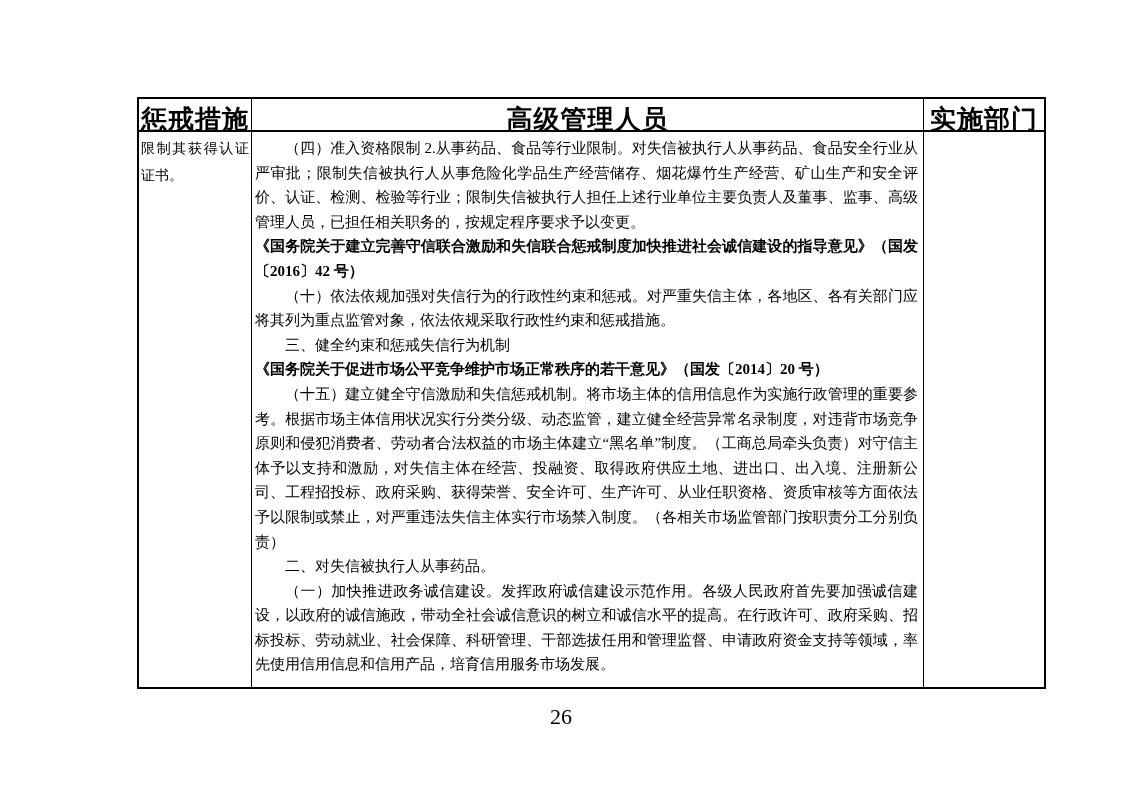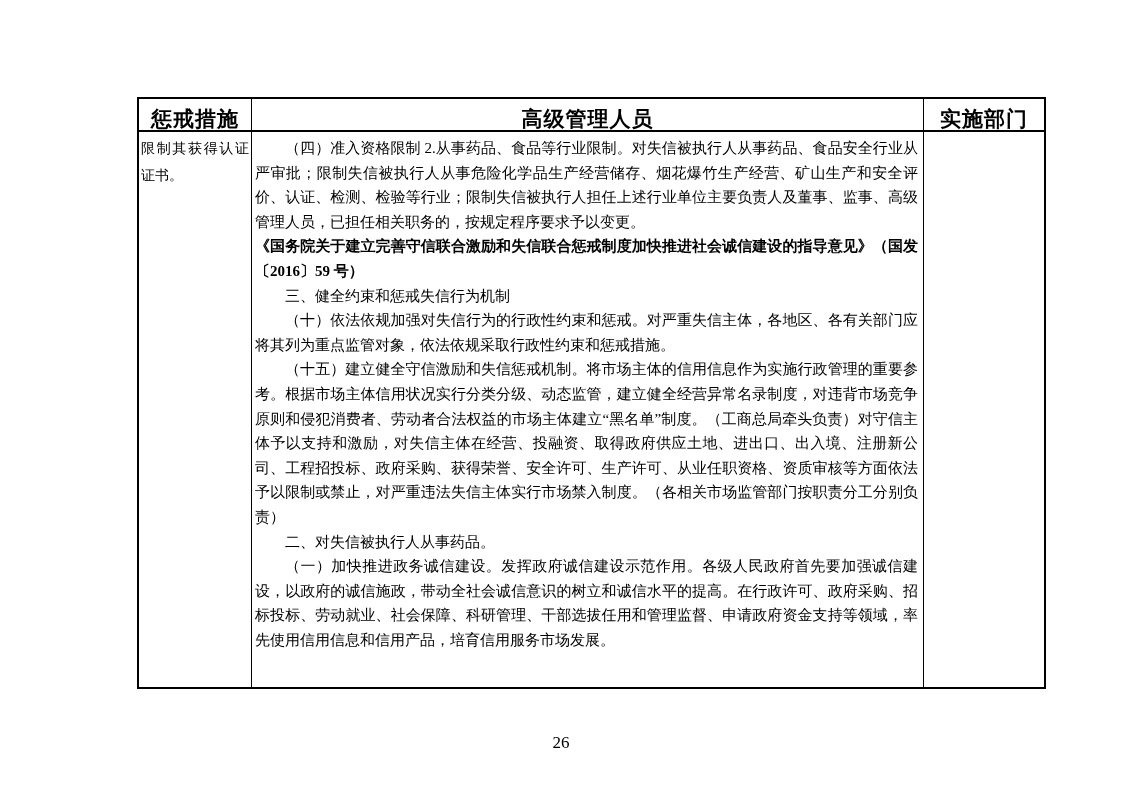--- a/index.html
+++ b/index.html
@@ -45,21 +45,21 @@
     overflow: hidden;
   }
   .col1 { width: 113px; flex: 0 0 113px; border-right: 1px solid #000000; }
   .col2 { flex: 1 1 auto; border-right: 1px solid #000000; }
   .col3 { width: 120px; flex: 0 0 120px; }
   .header-cell {
     display: flex;
     align-items: center;
     justify-content: center;
     font-weight: bold;
-    font-size: 21px;
+    font-size: 26px;
     letter-spacing: 1px;
     line-height: 1;
     padding-top: 10px;
   }
   .body-cell {
     padding: 4px 5px 0 3px;
     font-size: 15px;
     line-height: 24.6px;
   }
   .measure-cell {
@@ -72,46 +72,47 @@
     margin: 0;
     text-align: justify;
     text-justify: inter-ideograph;
     word-break: break-all;
   }
   .para.indent { text-indent: 2em; }
   .para.bold { font-weight: bold; }
   .page-number {
     position: absolute;
     left: 0;
-    top: 732px;
+    top: 706px;
     width: 1122px;
     text-align: center;
-    font-size: 17px;
+    font-size: 22px;
     line-height: 22px;
   }
 </style>
 </head>
 <body>
 
 <div class="page">
   <div class="doc-table">
     <div class="row header-row">
       <div class="cell col1 header-cell">惩戒措施</div>
       <div class="cell col2 header-cell">高级管理人员</div>
       <div class="cell col3 header-cell">实施部门</div>
     </div>
     <div class="row body-row">
       <div class="cell col1 body-cell measure-cell">
         <span>限制其获得认证证书。</span>
       </div>
       <div class="cell col2 body-cell" id="legal-basis-cell">
           <p class="para indent">（四）准入资格限制 2.从事药品、食品等行业限制。对失信被执行人从事药品、食品安全行业从严审批；限制失信被执行人从事危险化学品生产经营储存、烟花爆竹生产经营、矿山生产和安全评价、认证、检测、检验等行业；限制失信被执行人担任上述行业单位主要负责人及董事、监事、高级管理人员，已担任相关职务的，按规定程序要求予以变更。</p>
-          <p class="para bold">《国务院关于建立完善守信联合激励和失信联合惩戒制度加快推进社会诚信建设的指导意见》（国发〔2016〕59 号）</p>
+          <p class="para bold">《国务院关于建立完善守信联合激励和失信联合惩戒制度加快推进社会诚信建设的指导意见》（国发〔2016〕42 号）</p>
+          <p class="para indent">（十）依法依规加强对失信行为的行政性约束和惩戒。对严重失信主体，各地区、各有关部门应将其列为重点监管对象，依法依规采取行政性约束和惩戒措施。</p>
           <p class="para indent">三、健全约束和惩戒失信行为机制</p>
-          <p class="para indent">（十）依法依规加强对失信行为的行政性约束和惩戒。对严重失信主体，各地区、各有关部门应将其列为重点监管对象，依法依规采取行政性约束和惩戒措施。</p>
+          <p class="para bold">《国务院关于促进市场公平竞争维护市场正常秩序的若干意见》（国发〔2014〕20 号）</p>
           <p class="para indent">（十五）建立健全守信激励和失信惩戒机制。将市场主体的信用信息作为实施行政管理的重要参考。根据市场主体信用状况实行分类分级、动态监管，建立健全经营异常名录制度，对违背市场竞争原则和侵犯消费者、劳动者合法权益的市场主体建立“黑名单”制度。（工商总局牵头负责）对守信主体予以支持和激励，对失信主体在经营、投融资、取得政府供应土地、进出口、出入境、注册新公司、工程招投标、政府采购、获得荣誉、安全许可、生产许可、从业任职资格、资质审核等方面依法予以限制或禁止，对严重违法失信主体实行市场禁入制度。（各相关市场监管部门按职责分工分别负责）</p>
           <p class="para indent">二、对失信被执行人从事药品。</p>
           <p class="para indent">（一）加快推进政务诚信建设。发挥政府诚信建设示范作用。各级人民政府首先要加强诚信建设，以政府的诚信施政，带动全社会诚信意识的树立和诚信水平的提高。在行政许可、政府采购、招标投标、劳动就业、社会保障、科研管理、干部选拔任用和管理监督、申请政府资金支持等领域，率先使用信用信息和信用产品，培育信用服务市场发展。</p>
         </div>
       <div class="cell col3 body-cell"></div>
     </div>
   </div>
   <div class="page-number">26</div>
 </div>
 

